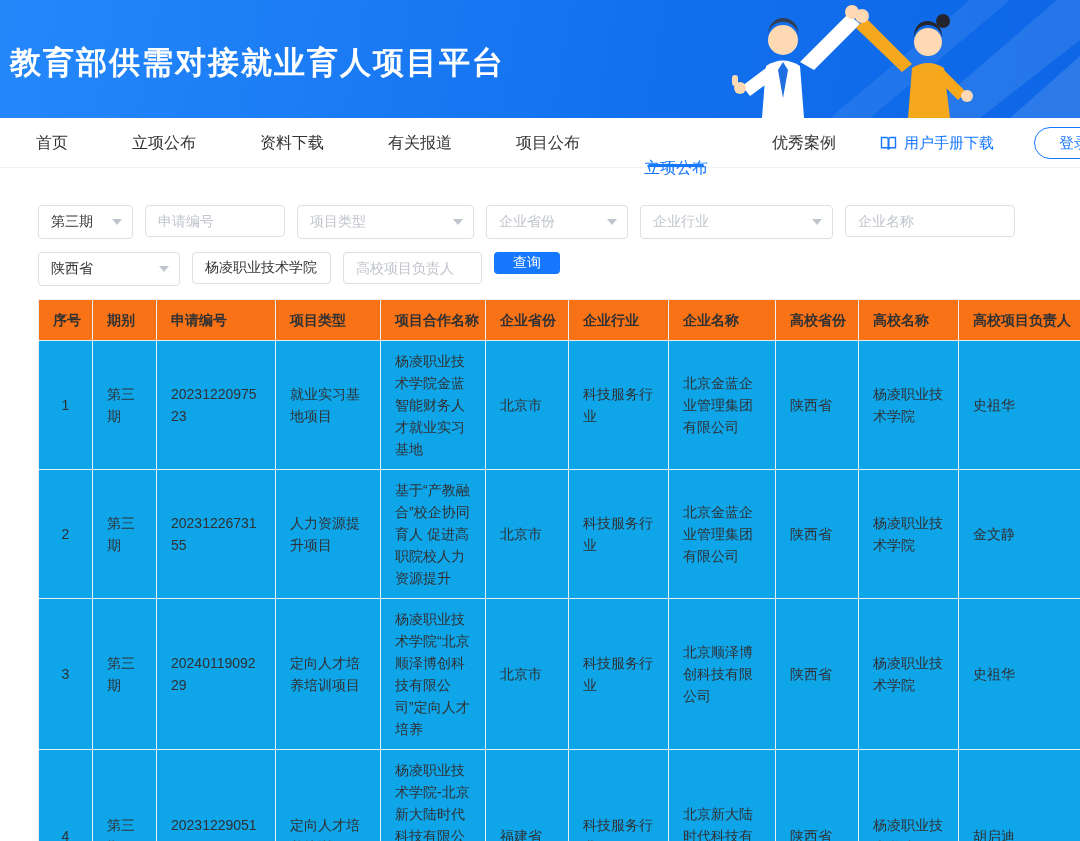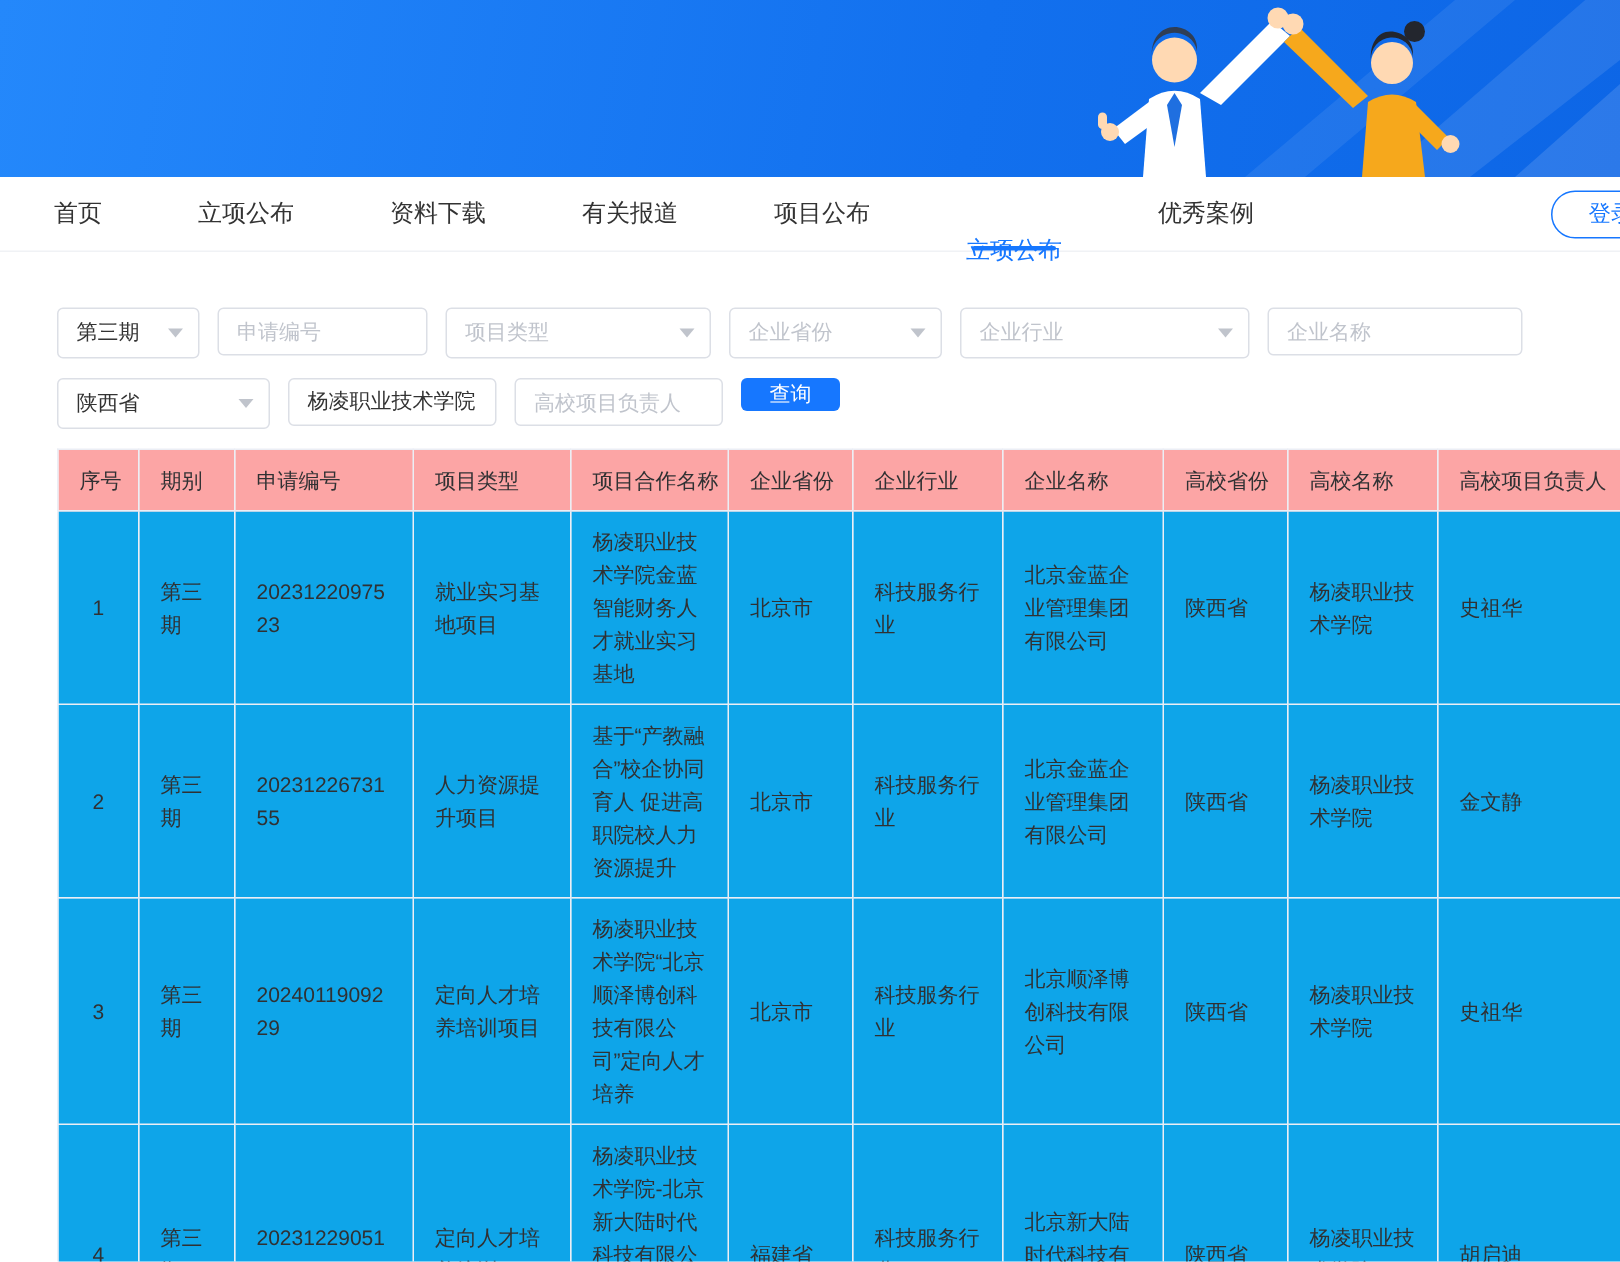--- a/index.html
+++ b/index.html
@@ -43,28 +43,29 @@
   .f-input::placeholder { color:#c0c4cc; }
   .btn-primary { height:22px; padding:0 19px; background:#1677ff; color:#fff; border:none;
     border-radius:4px; font-size:14px; cursor:pointer; }
 
   
   .table-wrap { margin:11px 0 0 38px; width:1150px; }
   table { border-collapse:collapse; table-layout:fixed; width:1130px;
     font-size:14px; color:#303133; }
   th,td { border:1px solid #ebeef5; text-align:left; vertical-align:middle;
     padding:9px 14px; line-height:22px; word-break:break-all; }
-  th { background:#fca5a5; font-weight:400; height:41px; white-space:nowrap; }
+  th { background:#f97316; font-weight:700; height:41px; white-space:nowrap; }
   td { background:#0ea5e9; }
   td.center { text-align:center; }
 </style>
 </head>
 <body>
 
 <div class="banner">
+  <div class="banner-title">教育部供需对接就业育人项目平台</div>
   <svg class="banner-art" width="400" height="118" viewBox="0 0 400 118">
     <polygon points="240,118 400,-20 400,40 300,118" fill="rgba(255,255,255,0.10)"></polygon>
     <polygon points="150,118 290,0 330,0 190,118" fill="rgba(255,255,255,0.08)"></polygon>
     <polygon points="330,118 400,56 400,118" fill="rgba(255,255,255,0.13)"></polygon>
 
     <path d="M120,62 L168,14 L180,24 L134,70 Z" fill="#ffffff"></path>
     <circle cx="172" cy="12" r="7" fill="#ffd9b3"></circle>
     <circle cx="103" cy="40" r="15" fill="#ffd9b3"></circle>
     <path d="M88,38 a15,14 0 0 1 30,-4 c1,-10 -7,-16 -15,-16 c-9,0 -16,8 -15,20z" fill="#2f3e55"></path>
     <path d="M82,118 L86,66 Q103,55 120,66 L124,118 Z" fill="#ffffff"></path>
@@ -88,20 +89,27 @@
 
   <span id="nav-items" style="display:flex;">
       <div class="nav-item">首页</div>
       <div class="nav-item">立项公布</div>
       <div class="nav-item">资料下载</div>
       <div class="nav-item">有关报道</div>
       <div class="nav-item">项目公布</div>
       <div class="nav-item active">立项公布</div>
       <div class="nav-item">优秀案例</div>
     </span>
+  <div class="manual-link">
+    <svg width="17" height="15" viewBox="0 0 17 15">
+      <path d="M1.5 1.5h5a1.7 1.7 0 0 1 1.7 1.7v10.3a1.7 1.7 0 0 0 -1.7 -1.7h-5z" fill="none" stroke="#1677ff" stroke-width="1.4"></path>
+      <path d="M15.5 1.5h-5a1.7 1.7 0 0 0 -1.7 1.7v10.3a1.7 1.7 0 0 1 1.7 -1.7h5z" fill="none" stroke="#1677ff" stroke-width="1.4"></path>
+    </svg>
+    <span>用户手册下载</span>
+  </div>
   <button class="login-btn">登录</button>
 </div>
 
 <div class="filters">
   <div class="filter-row">
     <div class="f-select" style="width:95px">
       <span class="val">第三期</span>
       <span class="chev"></span>
     </div>
     <input class="f-input" style="width: 140px;" type="text" placeholder="申请编号">

